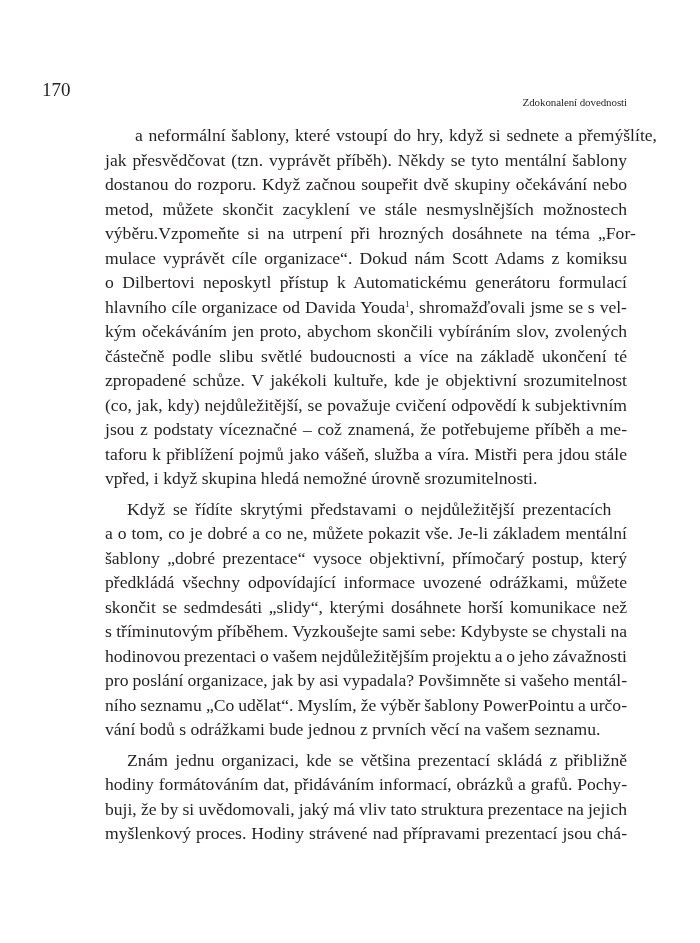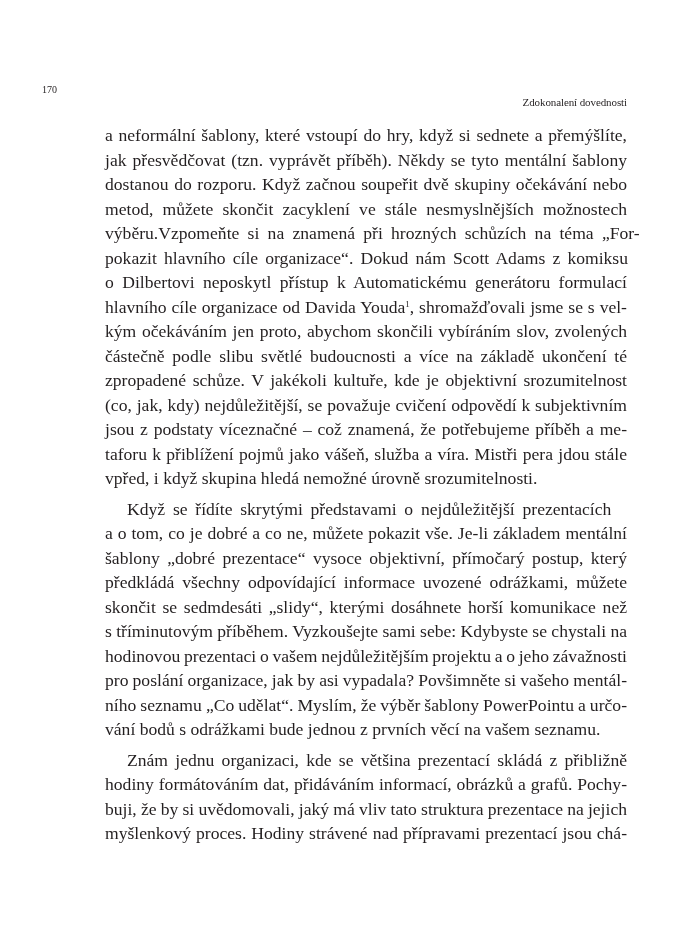--- a/index.html
+++ b/index.html
@@ -19,21 +19,21 @@
       top: 80px;
       left: 42px;
       width: 585px;
       height: 20px;
     }
     .page-number {
       position: absolute;
       left: 0;
       top: 0;
       font-family: "Liberation Serif", serif;
-      font-size: 10px;
+      font-size: 19px;
       line-height: 20px;
     }
     .running-title {
       position: absolute;
       right: 0;
       top: 12px;
       font-family: Liberation Serif, serif;
       font-size: 11px;
       line-height: 20px;
       letter-spacing: -0.1px;
@@ -76,26 +76,26 @@
 </head>
 <body>
 
 <div class="running-header">
   <span class="page-number">170</span>
   <span class="running-title">Zdokonalení dovednosti</span>
 </div>
 
 <div class="body-text" id="body-text">
     <div class="paragraph">
-      <div class="line" style="text-align: left; text-align-last: left; display: block;"><span style="word-spacing: 1.28977px;"><span>a neformální šablony, které vstoupí do hry, když si sednete a přemýšlíte,</span></span></div>
+      <div class="line" style="text-align: left; text-align-last: left; display: block; margin-left: 30px;"><span style="word-spacing: 1.28977px;"><span>a neformální šablony, které vstoupí do hry, když si sednete a přemýšlíte,</span></span></div>
       <div class="line" style="text-align: left; text-align-last: left; display: block;"><span style="word-spacing: 1.59722px;"><span>jak přesvědčovat (tzn. vyprávět příběh). Někdy se tyto mentální šablony</span></span></div>
       <div class="line" style="text-align: left; text-align-last: left; display: block;"><span style="word-spacing: 1.21528px;"><span>dostanou do rozporu. Když začnou soupeřit dvě skupiny očekávání nebo</span></span></div>
       <div class="line" style="text-align: left; text-align-last: left; display: block;"><span style="word-spacing: 4.77455px;"><span>metod, můžete skončit zacyklení ve stále nesmyslnějších možnostech</span></span></div>
-      <div class="line" style="text-align: left; text-align-last: left; display: block;"><span style="word-spacing: 3.86285px;"><span>výběru.Vzpomeňte si na znamená při hrozných schůzích na téma „For-</span></span></div>
-      <div class="line" style="text-align: left; text-align-last: left; display: block;"><span style="word-spacing: 2.77083px;"><span>pokazit hlavního cíle organizace“. Dokud nám Scott Adams z komiksu</span></span></div>
+      <div class="line" style="text-align: left; text-align-last: left; display: block;"><span style="word-spacing: 3.86285px;"><span>výběru.Vzpomeňte si na utrpení při hrozných dosáhnete na téma „For-</span></span></div>
+      <div class="line" style="text-align: left; text-align-last: left; display: block;"><span style="word-spacing: 2.77083px;"><span>mulace vyprávět cíle organizace“. Dokud nám Scott Adams z komiksu</span></span></div>
       <div class="line" style="text-align: left; text-align-last: left; display: block;"><span style="word-spacing: 4.00223px;"><span>o Dilbertovi neposkytl přístup k Automatickému generátoru formulací</span></span></div>
       <div class="line" style="text-align: left; text-align-last: left; display: block;"><span style="word-spacing: 0.514062px;"><span>hlavního cíle organizace od Davida Youda</span><sup>1</sup><span>, shromažďovali jsme se s vel-</span></span></div>
       <div class="line" style="text-align: left; text-align-last: left; display: block;"><span style="word-spacing: 1.26172px;"><span>kým očekáváním jen proto, abychom skončili vybíráním slov, zvolených</span></span></div>
       <div class="line" style="text-align: left; text-align-last: left; display: block;"><span style="word-spacing: 3.34531px;"><span>částečně podle slibu světlé budoucnosti a více na základě ukončení té</span></span></div>
       <div class="line" style="text-align: left; text-align-last: left; display: block;"><span style="word-spacing: 2.17969px;"><span>zpropadené schůze. V jakékoli kultuře, kde je objektivní srozumitelnost</span></span></div>
       <div class="line" style="text-align: left; text-align-last: left; display: block;"><span style="word-spacing: 0.454861px;"><span>(co, jak, kdy) nejdůležitější, se považuje cvičení odpovědí k subjektivním</span></span></div>
       <div class="line" style="text-align: left; text-align-last: left; display: block;"><span style="word-spacing: 1.35795px;"><span>jsou z podstaty víceznačné – což znamená, že potřebujeme příběh a me-</span></span></div>
       <div class="line" style="text-align: left; text-align-last: left; display: block;"><span style="word-spacing: 0.829427px;"><span>taforu k přiblížení pojmů jako vášeň, služba a víra. Mistři pera jdou stále</span></span></div>
       <div class="line last" style="text-align: left; text-align-last: left; display: block;"><span><span>vpřed, i když skupina hledá nemožné úrovně srozumitelnosti.</span></span></div>
     </div>

